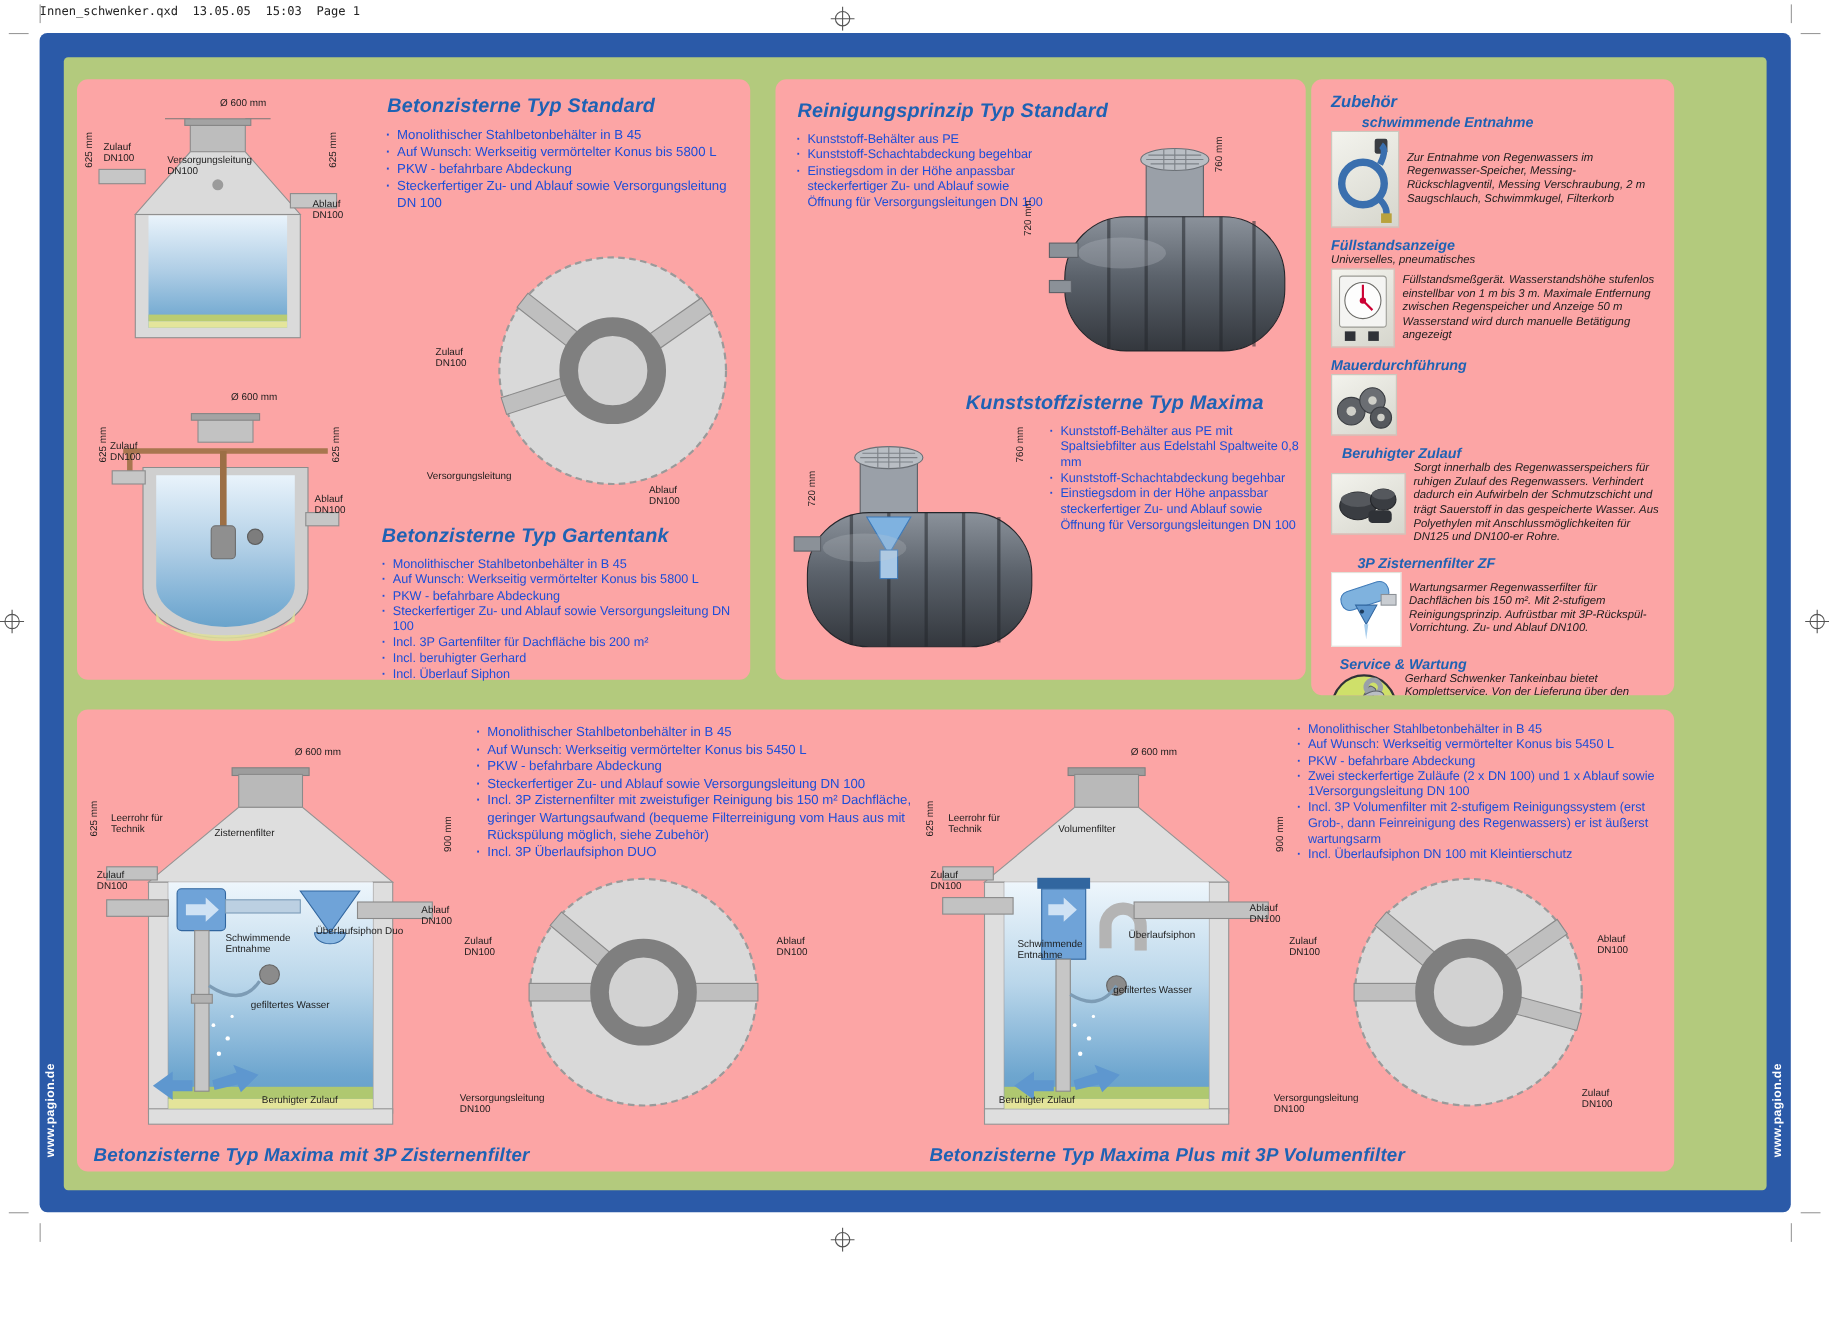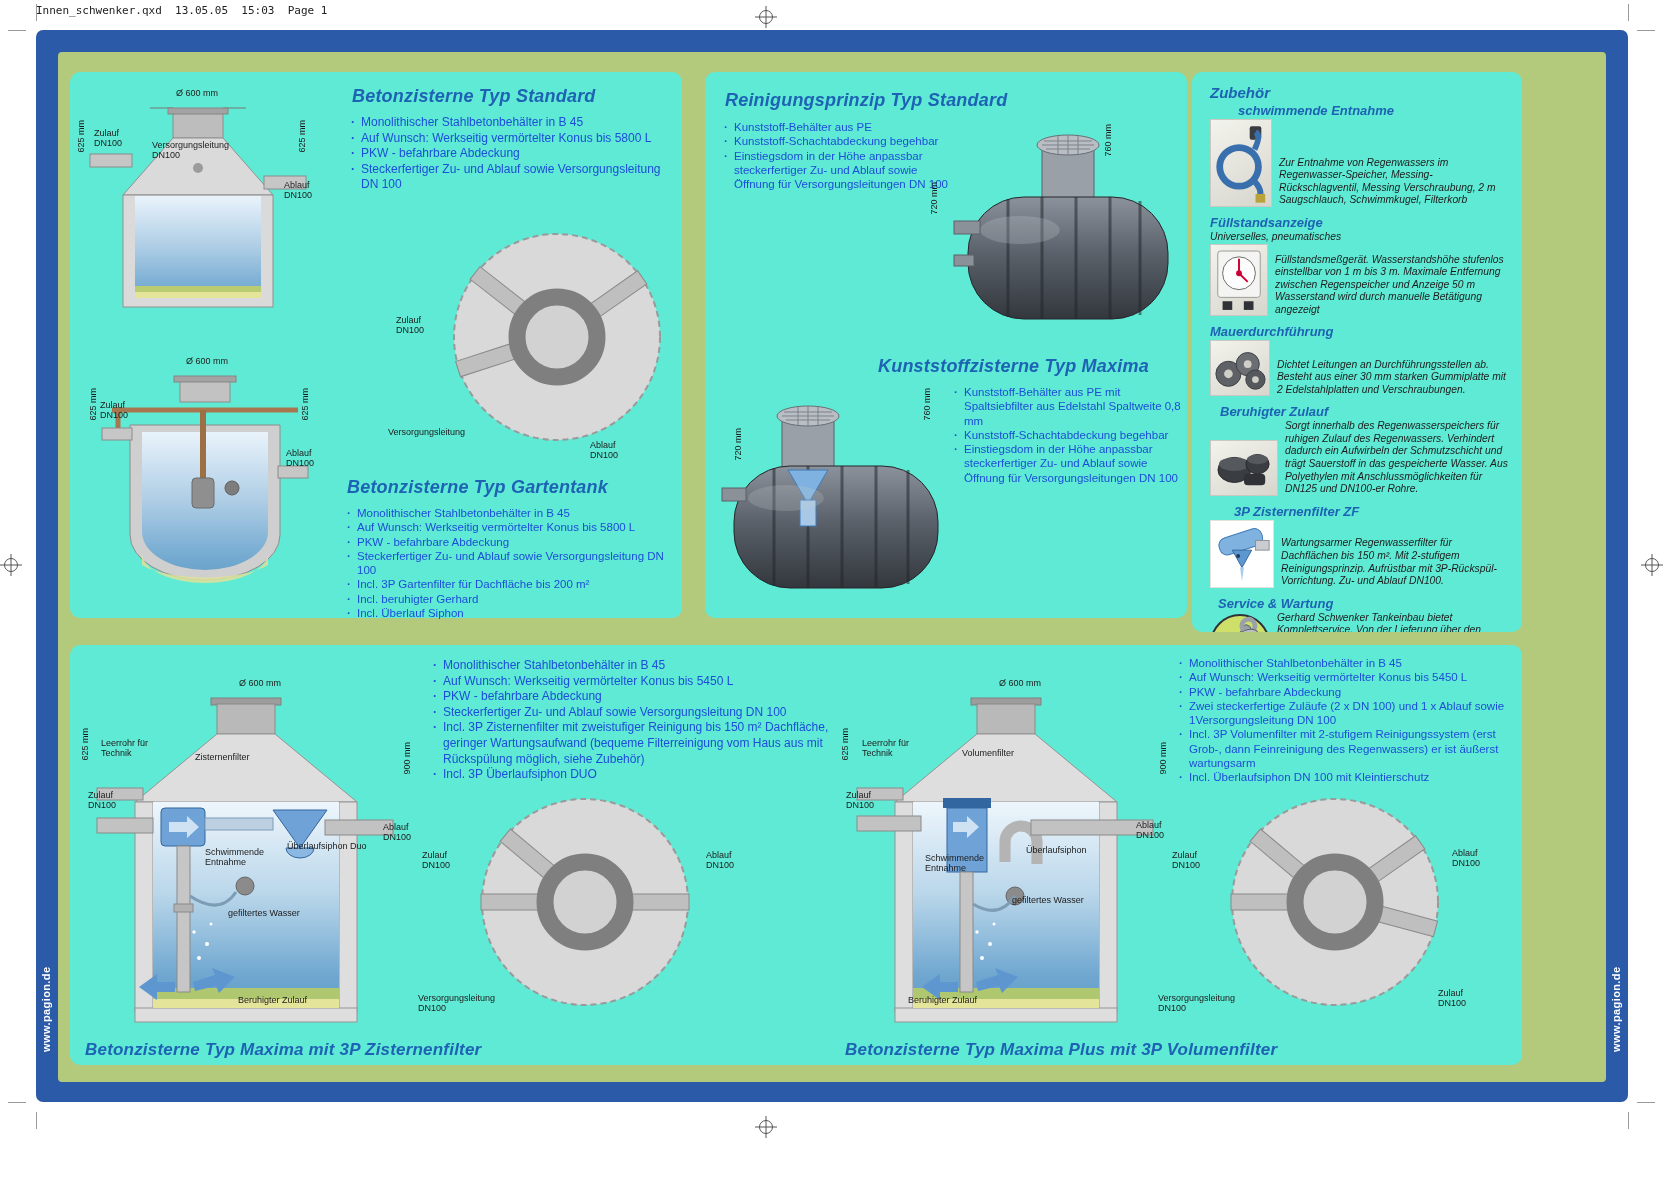--- a/index.html
+++ b/index.html
@@ -14,51 +14,51 @@
   .cropline{position:absolute;background:#9a9a9a}
 
   
   .frame{position:absolute;left:36px;top:30px;width:1592px;height:1072px;
          background:#2b5aa8;border-radius:7px}
   .green{position:absolute;left:58px;top:52px;width:1548px;height:1030px;
          background:#b3ca7d;border-radius:4px}
   .vurl{position:absolute;color:#fff;font-weight:bold;font-size:11px;
         writing-mode:vertical-rl;transform:rotate(180deg);letter-spacing:.4px;white-space:nowrap}
 
-  .panel{position:absolute;background:#5eead4;border-radius:10px}
+  .panel{position:absolute;background:#fca5a5;border-radius:10px}
   .panel-a{left:70px;top:72px;width:612px;height:546px}
   .panel-b{left:705px;top:72px;width:482px;height:546px}
   .panel-c{left:1192px;top:72px;width:330px;height:560px;padding:12px 14px 8px 18px;overflow:hidden}
   .panel-d{left:70px;top:645px;width:1452px;height:420px}
 
   
   .h-blue{position:absolute;font-style:italic;font-weight:bold;color:#1e62b4;letter-spacing:.2px}
   .h18{font-size:18px}
   .h17{font-size:17px}
 
   
   .blist{position:absolute;list-style:none;color:#1d4ed8}
   .blist li{position:relative;padding-left:11px}
   .blist li:before{content:"\00B7";position:absolute;left:1px;font-weight:bold}
   .f12 li{font-size:12px;line-height:1.3}
   .f115 li{font-size:11.5px;line-height:1.24}
 
   
   .plab{position:absolute;font-size:9px;line-height:1.14;color:#1c1c1c}
-  .dlab{position:absolute;font-size:9px;color:#1c1c1c;text-align:center}
+  .dlab{position:absolute;font-size:9px;color:#1c1c1c;text-align:right}
   .vlab{position:absolute;font-size:9px;color:#1c1c1c;writing-mode:vertical-rl;
         transform:rotate(180deg);white-space:nowrap}
   .dsvg{position:absolute}
 
   
   .zk-title{font-style:italic;font-weight:bold;color:#1e62b4;font-size:15px}
   .zk-head{font-style:italic;font-weight:bold;color:#1e62b4;font-size:13px;margin-bottom:1px}
   .zk-lead{font-style:italic;font-size:10.3px;line-height:1.2;margin-bottom:1px}
   .zk-text{font-style:italic;font-size:10.3px;line-height:1.22}
-  .zk-row{display:flex;gap:7px;align-items:flex-end}
+  .zk-row{display:flex;gap:7px;align-items:center}
   .zk-item{margin-bottom:8px}
   .thumb{flex:none;border:1px solid #c9c9bf;background:linear-gradient(150deg,#f3f3ed,#d6d6cd)}
   .thumb svg{display:block;width:100%;height:100%}
 </style>
 </head>
 <body>
 
 <div class="page">
 
   <div class="doc-header">Innen_schwenker.qxd  13.05.05  15:03  Page 1</div>
@@ -279,21 +279,20 @@
         <div class="thumb" style="width:60px;height:56px">
           <svg viewBox="0 0 60 56">
               <ellipse cx="18" cy="34" rx="13" ry="13" fill="#5e6166" stroke="#3a3d42"></ellipse>
               <circle cx="18" cy="34" r="4.5" fill="#cfcfc8"></circle>
               <ellipse cx="38" cy="24" rx="12" ry="12" fill="#6b6e73" stroke="#3a3d42"></ellipse>
               <circle cx="38" cy="24" r="4" fill="#cfcfc8"></circle>
               <ellipse cx="46" cy="40" rx="10" ry="10" fill="#55585d" stroke="#3a3d42"></ellipse>
               <circle cx="46" cy="40" r="3.5" fill="#cfcfc8"></circle>
             </svg>
         </div>
-        <p class="zk-text">Dichtet Leitungen an Durchführungsstellen ab. Besteht aus einer 30 mm starken Gummiplatte mit 2 Edelstahlplatten und Verschraubungen.</p>
       </div>
     </div>
 
     <div class="zk-item">
       <div class="zk-head" style="margin-left:10px">Beruhigter Zulauf</div>
       <div class="zk-row">
         <div class="thumb" style="width:68px;height:56px">
           <svg viewBox="0 0 68 56">
               <ellipse cx="24" cy="30" rx="17" ry="13" fill="#3a3d42" stroke="#24262a"></ellipse>
               <ellipse cx="24" cy="24" rx="16" ry="7" fill="#55585d"></ellipse>

